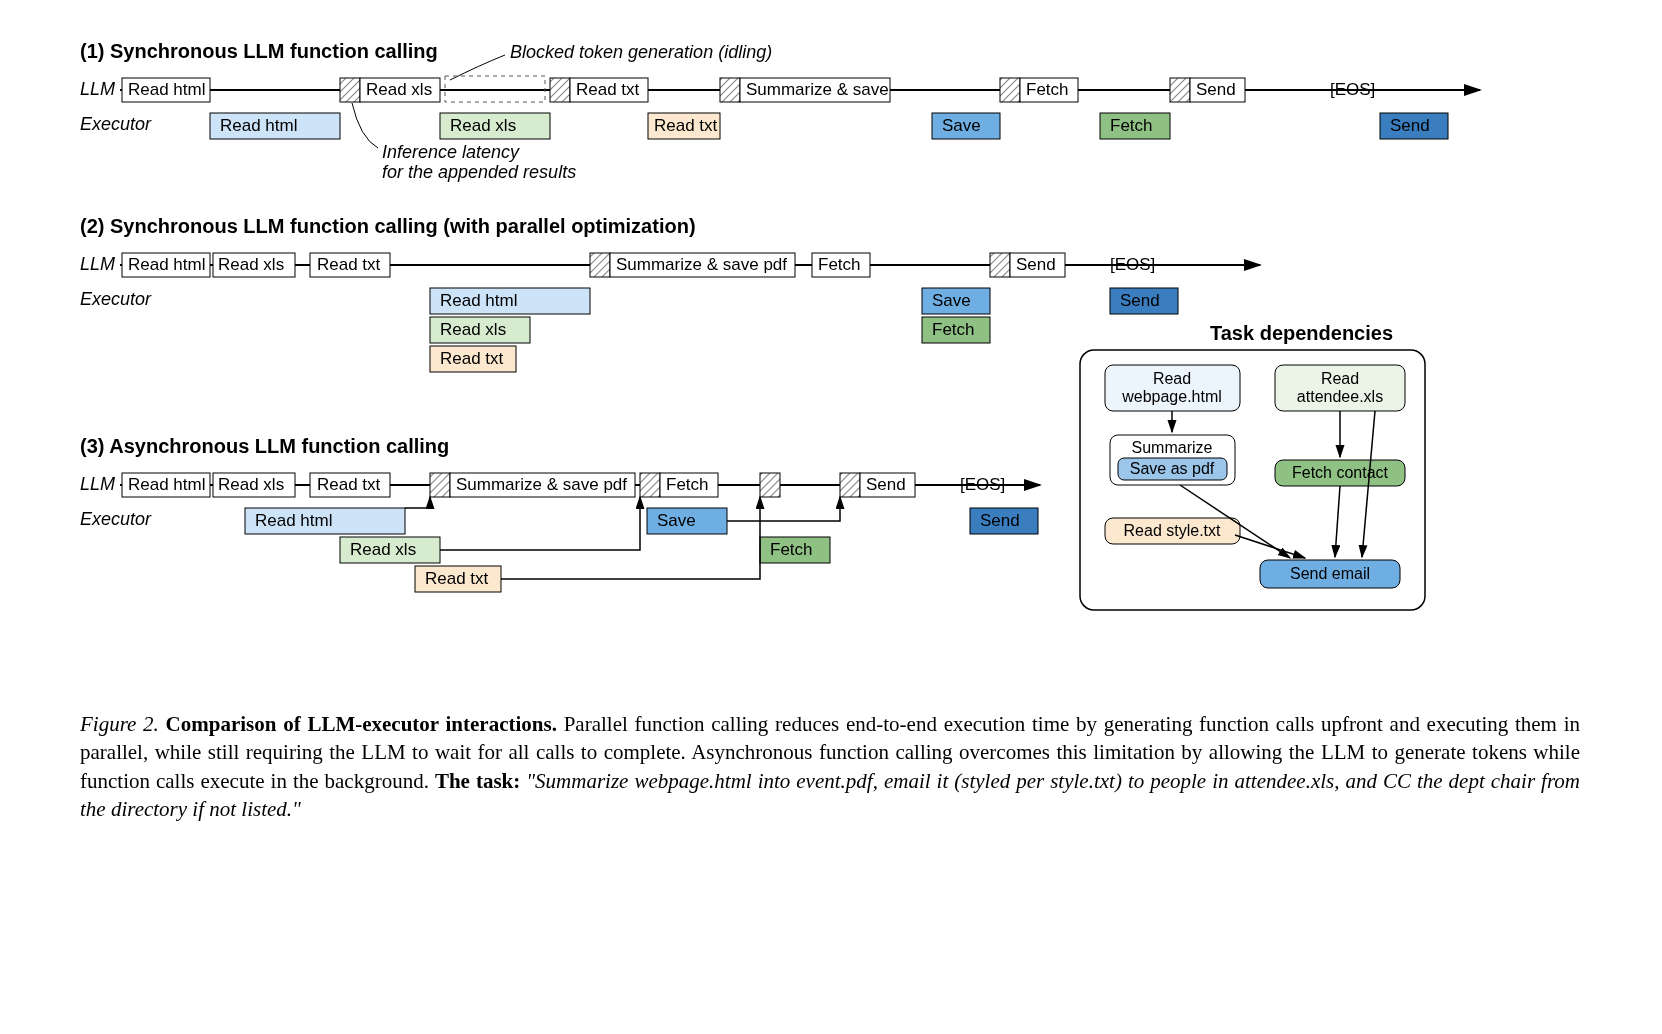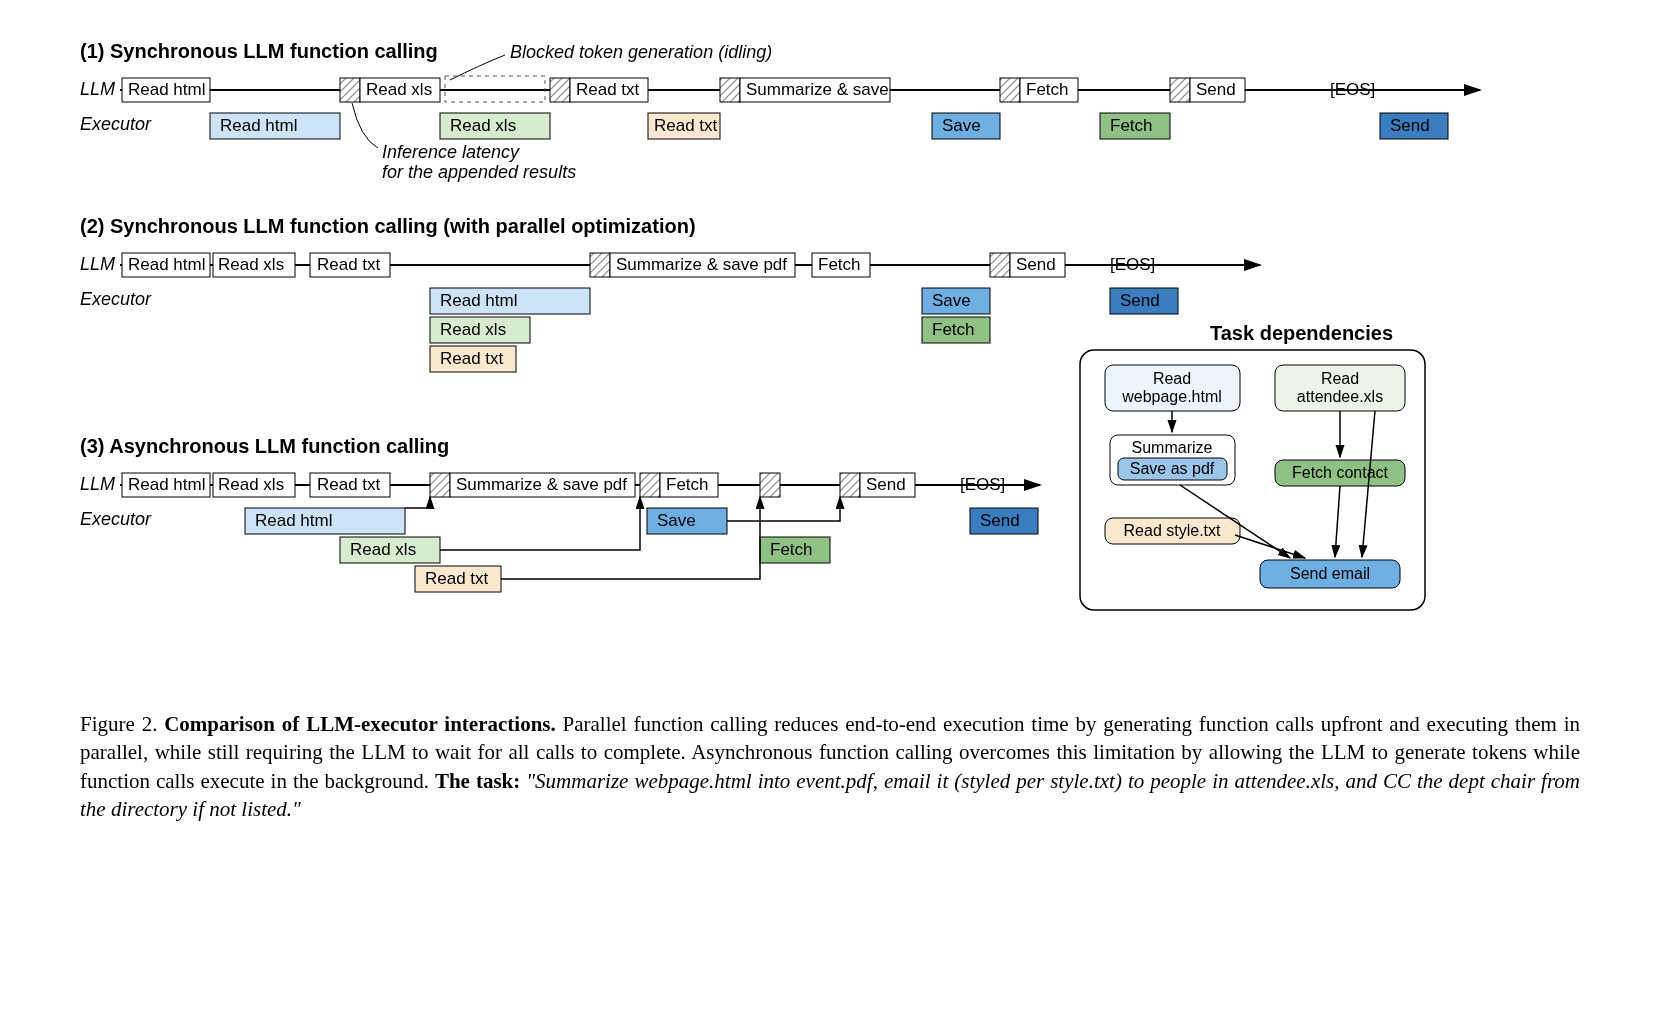--- a/index.html
+++ b/index.html
@@ -306,17 +306,17 @@
     <line x1="92" y1="71" x2="92" y2="92" stroke="#000" stroke-width="1.5" marker-end="url(#arrow)"></line>
     <line x1="260" y1="71" x2="260" y2="117" stroke="#000" stroke-width="1.5" marker-end="url(#arrow)"></line>
     <line x1="100" y1="145" x2="210" y2="218" stroke="#000" stroke-width="1.5" marker-end="url(#arrow)"></line>
     <line x1="155" y1="195" x2="225" y2="218" stroke="#000" stroke-width="1.5" marker-end="url(#arrow)"></line>
     <line x1="260" y1="146" x2="255" y2="217" stroke="#000" stroke-width="1.5" marker-end="url(#arrow)"></line>
     <line x1="295" y1="71" x2="282" y2="217" stroke="#000" stroke-width="1.5" marker-end="url(#arrow)"></line>
   </g>
 </svg>
 
 <p class="caption">
-  <span style="">Figure 2.</span>
+  <span style="font-style:italic">Figure 2.</span>
   <strong>Comparison of LLM-executor interactions.</strong><span> Parallel function calling reduces end-to-end execution time by generating function calls upfront and executing them in parallel, while still requiring the LLM to wait for all calls to complete. Asynchronous function calling overcomes this limitation by allowing the LLM to generate tokens while function calls execute in the background. </span><strong>The task:</strong><em> "Summarize webpage.html into event.pdf, email it (styled per style.txt) to people in attendee.xls, and CC the dept chair from the directory if not listed."</em>
 </p>
 
 </div>
 
 </body></html>

